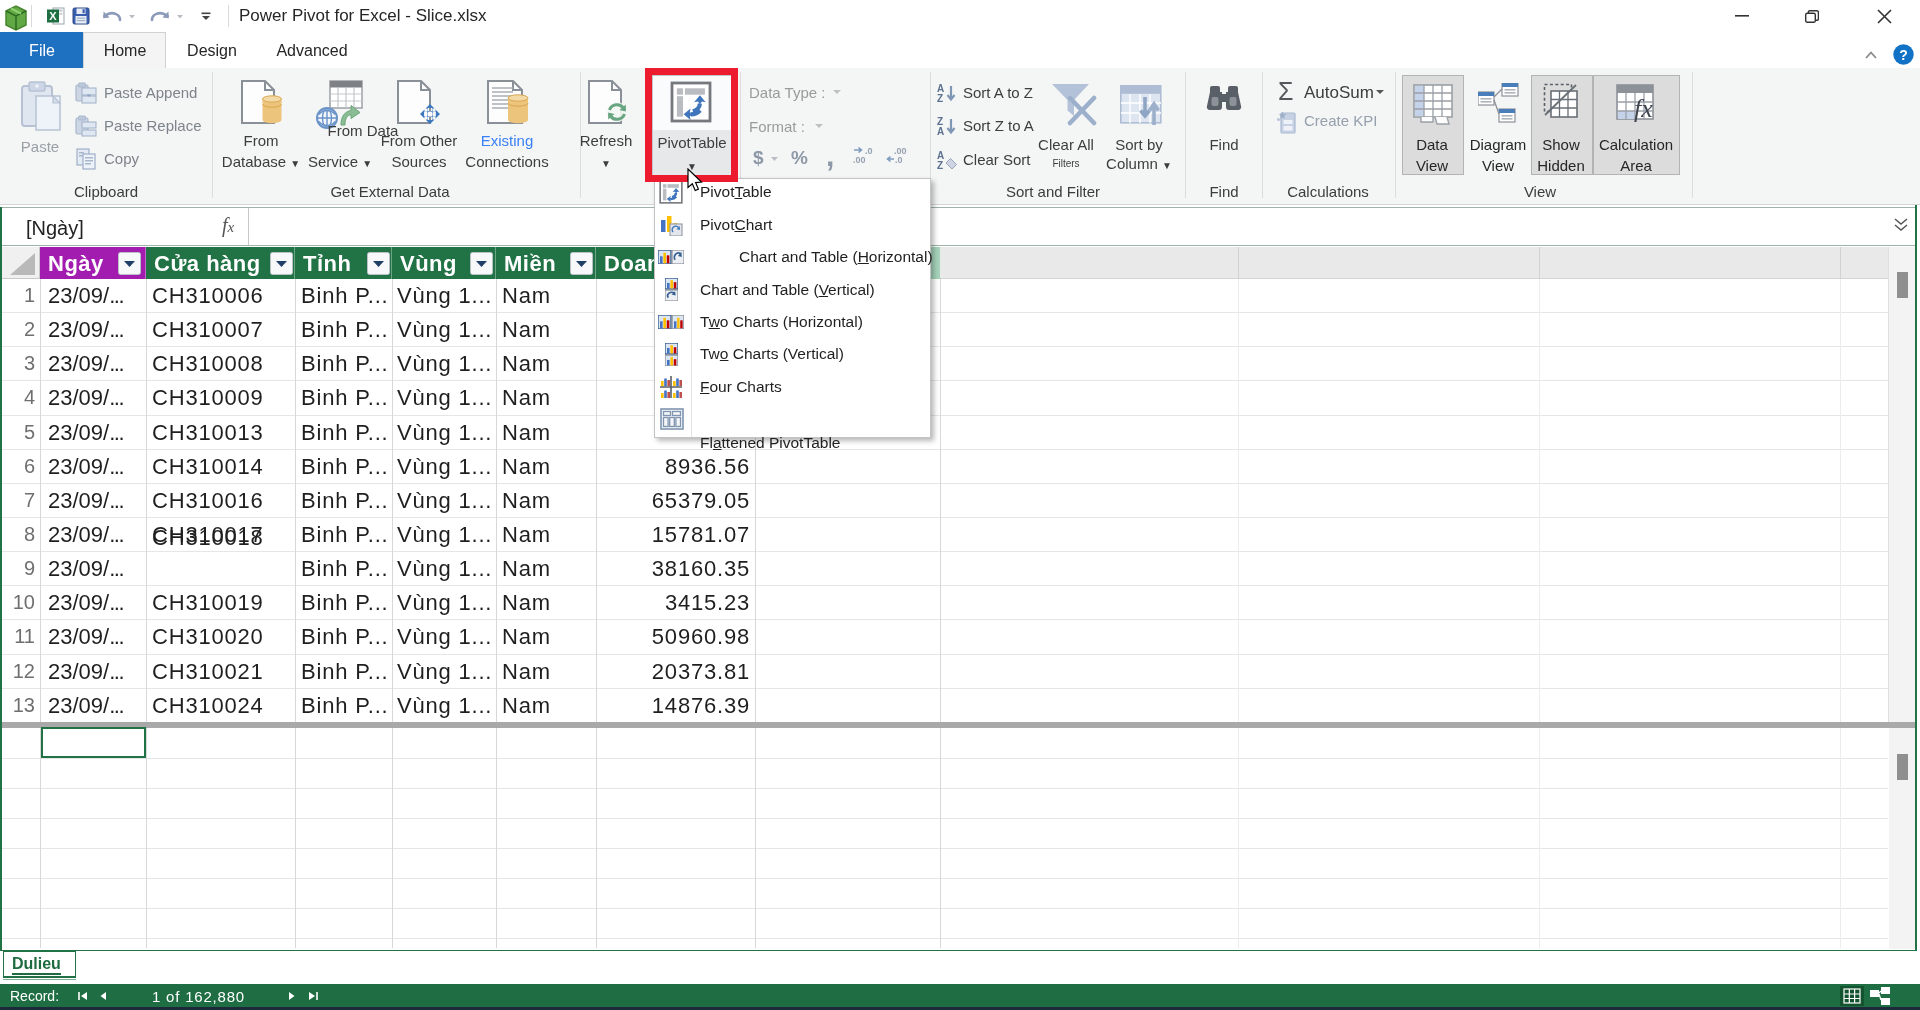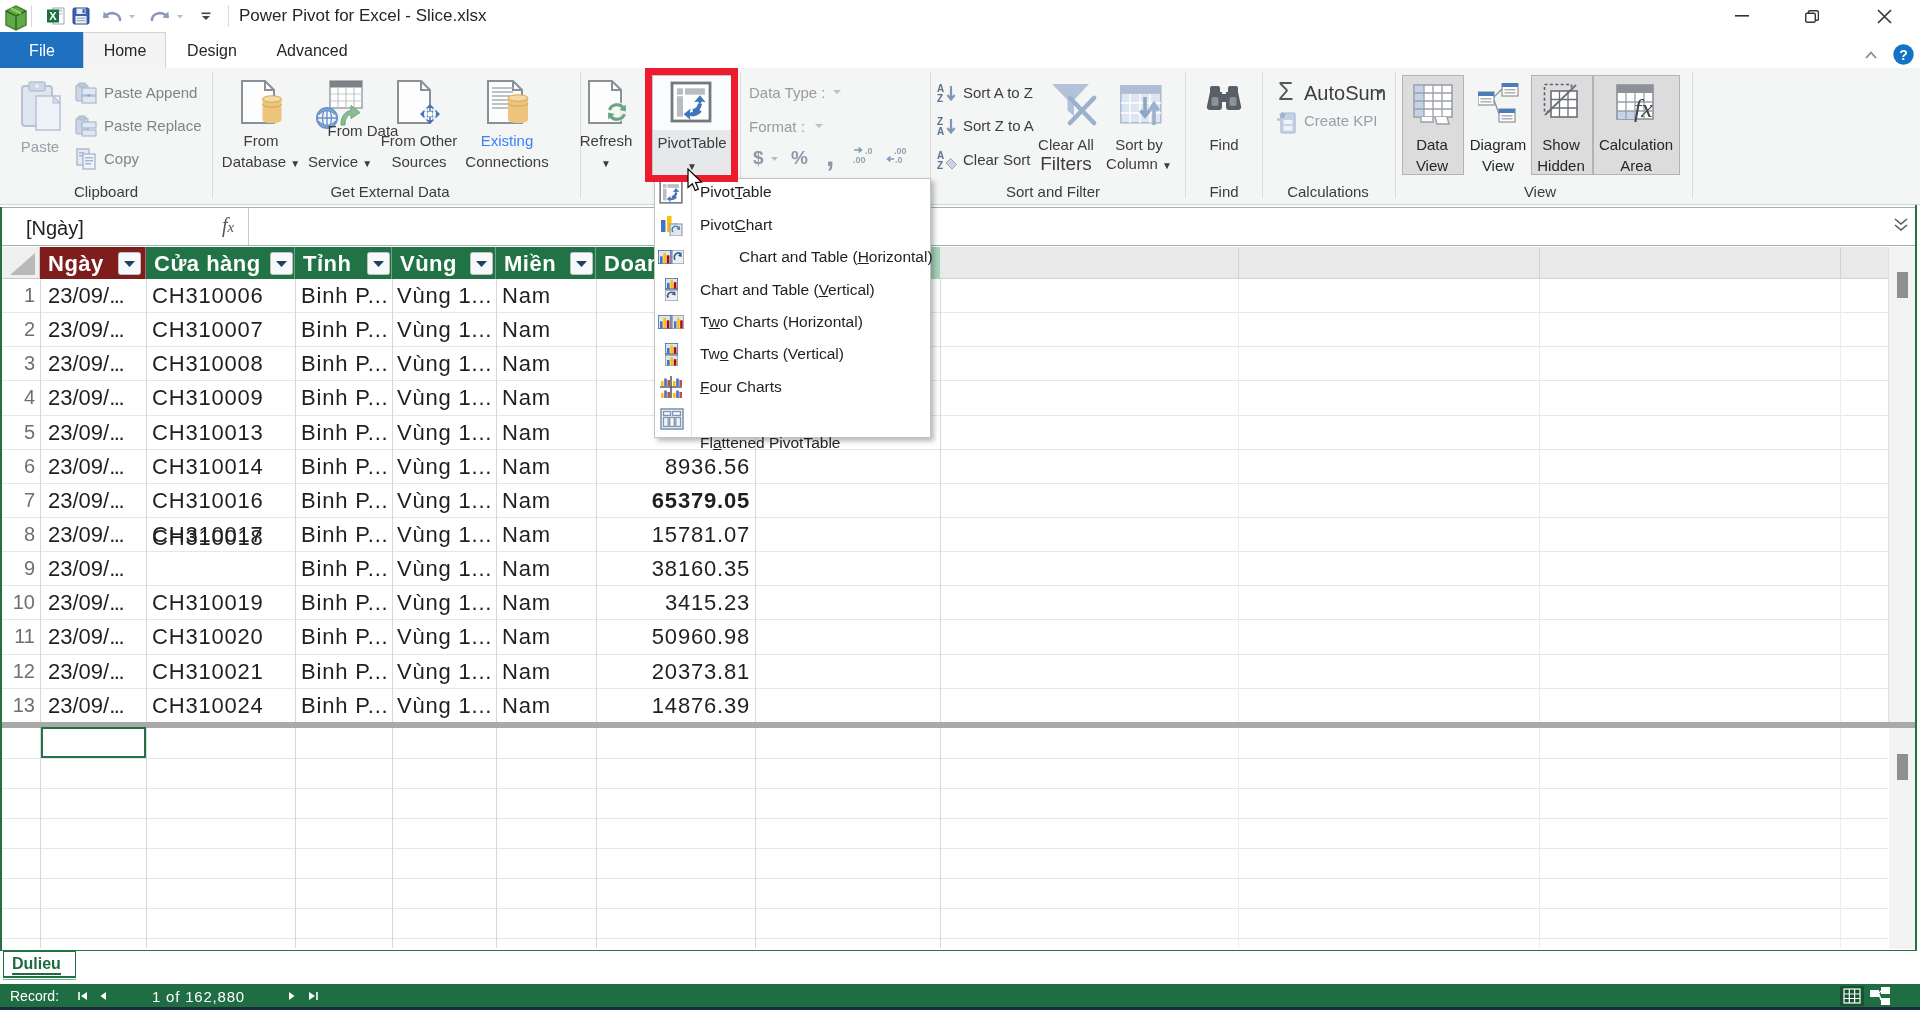--- a/index.html
+++ b/index.html
@@ -238,42 +238,42 @@
       <text x="0" y="9" font-size="10" font-weight="bold" fill="#5d7191" font-family="Liberation Sans">A</text>
       <text x="0" y="19" font-size="10" font-weight="bold" fill="#5d7191" font-family="Liberation Sans">Z</text>
       <path d="M9 13 L15 19 L19.5 14.5 L13.5 8.5 Z" fill="#cfd4e2" stroke="#9aa6bd" stroke-width="1"></path>
     </svg>
     <div class="ab txt" style="left:963px;top:151px;font-size:15px;color:#3d3d3d;font-weight:normal;line-height:18px;">Clear Sort</div>
     <svg class="ab" style="left:1051px;top:83px;" width="46" height="44" viewBox="0 0 46 44">
       <path d="M1 1 L38 1 L23 17 L23 33 L16.5 27.5 L16.5 17 Z" fill="#b3c2d8"></path>
       <path d="M19 15 L43 40 M43 15 L19 40" stroke="#9db0cb" stroke-width="4.6" stroke-linecap="round"></path>
     </svg>
     <div class="ab txt" style="left:1066px;top:136px;transform:translateX(-50%);font-size:15px;color:#3d3d3d;font-weight:normal;line-height:18px;">Clear All</div>
-    <div class="ab txt" style="left:1066px;top:155px;transform:translateX(-50%);font-size:19px;color:#3d3d3d;font-weight:normal;line-height:18px;">Filters</div>
+    <div class="ab txt" style="left:1066px;top:155px;transform:translateX(-50%);font-size:10px;color:#3d3d3d;font-weight:normal;line-height:18px;">Filters</div>
     <svg class="ab" style="left:1120px;top:85px;" width="42" height="42" viewBox="0 0 42 42">
       <rect x="0.8" y="0.8" width="40" height="37" fill="#dde5f0" stroke="#aebdd4" stroke-width="1.6"></rect>
       <rect x="0.8" y="0.8" width="40" height="8" fill="#aebdd4"></rect>
       <path d="M10 9 L10 38 M20 9 L20 38 M30 9 L30 38 M1 18 L41 18 M1 28 L41 28" stroke="#fff" stroke-width="1.4"></path>
       <path d="M25 12 L25 30 M20.5 25.5 L25 31 L29.5 25.5" stroke="#8fa5c4" stroke-width="3.6" fill="none"></path>
       <path d="M34 40 L34 20 M29.5 25.5 L34 19 L38.5 25.5" stroke="#9db0cb" stroke-width="3.6" fill="none"></path>
     </svg>
     <div class="ab txt" style="left:1139px;top:136px;transform:translateX(-50%);font-size:15px;color:#3d3d3d;font-weight:normal;line-height:18px;">Sort by</div>
     <div class="ab txt" style="left:1139px;top:155px;transform:translateX(-50%);font-size:15px;color:#3d3d3d;font-weight:normal;line-height:18px;">Column&nbsp;<span style="font-size:10px">▼</span></div>
     <svg class="ab" style="left:1206px;top:84px;" width="36" height="28" viewBox="0 0 36 28">
       <rect x="4" y="2" width="10" height="8" rx="2" fill="#595f66"></rect>
       <rect x="22" y="2" width="10" height="8" rx="2" fill="#595f66"></rect>
       <path d="M4 8 L1 22 A3 3 0 0 0 4 26 L13 26 A3 3 0 0 0 16 23 L16 8 Z" fill="#595f66"></path>
       <path d="M32 8 L35 22 A3 3 0 0 1 32 26 L23 26 A3 3 0 0 1 20 23 L20 8 Z" fill="#595f66"></path>
       <rect x="16" y="10" width="4" height="8" fill="#595f66"></rect>
       <rect x="5.5" y="13" width="7" height="9" rx="2" fill="#8d9299"></rect>
       <rect x="23.5" y="13" width="7" height="9" rx="2" fill="#8d9299"></rect>
     </svg>
     <div class="ab txt" style="left:1224px;top:136px;transform:translateX(-50%);font-size:15px;color:#3d3d3d;font-weight:normal;line-height:18px;">Find</div>
     <div class="ab txt" style="left:1278px;top:76px;font-size:25px;color:#53575c;font-weight:normal;line-height:30px;">Σ</div>
-    <div class="ab txt" style="left:1304px;top:84px;font-size:20px;color:#3d3d3d;font-weight:normal;line-height:18px;">AutoSum</div>
+    <div class="ab txt" style="left:1304px;top:84px;font-size:17px;color:#3d3d3d;font-weight:normal;line-height:18px;">AutoSum</div>
     <svg class="ab" style="left:1375px;top:89px;" width="10" height="6" viewBox="0 0 10 6">
       <path d="M1 1 L5 5 L9 1 Z" fill="#555"></path>
     </svg>
     <svg class="ab" style="left:1276px;top:111px;" width="20" height="23" viewBox="0 0 20 23">
       <rect x="5" y="2" width="14" height="20" rx="1" fill="#c6d2e4" stroke="#a9b9d2" stroke-width="1.2"></rect>
       <rect x="7.5" y="9" width="9" height="4" fill="#eef2f8"></rect>
       <rect x="7.5" y="15" width="9" height="4.5" fill="#eef2f8"></rect>
       <path d="M6.5 0.5 L7.6 3 L10.2 3.3 L8.3 5.1 L8.8 7.7 L6.5 6.4 L4.2 7.7 L4.7 5.1 L2.8 3.3 L5.4 3 Z" fill="#9fb0c8"></path>
       <circle cx="2.5" cy="8.5" r="1.6" fill="#b9c6da"></circle>
     </svg>
@@ -333,21 +333,21 @@
     <div class="ab txt" style="left:26px;top:216px;font-size:20px;color:#222;font-weight:normal;line-height:24px;">[Ngày]</div>
     <div class="ab txt" style="left:222px;top:214px;font-size:19px;color:#555;font-weight:normal;line-height:23px;"><span style="font-family:'Liberation Serif';font-style:italic;font-size:20px;">f<span style="font-size:15px">x</span></span></div>
     <div class="ab" style="left:248px;top:208px;width:1px;height:37px;background:#c9c9c9;"></div>
     <svg class="ab" style="left:1893px;top:217px;" width="16" height="14" viewBox="0 0 16 14">
       <path d="M2 2 L8 7 L14 2 M2 8 L8 13 L14 8" fill="none" stroke="#555" stroke-width="1.5"></path>
     </svg>
     <div class="ab" style="left:0px;top:247px;width:40px;height:32px;background:#f0f0f0;border-right:1px solid #c9c9c9;border-bottom:1px solid #c9c9c9;"></div>
     <svg class="ab" style="left:8px;top:251px;" width="29" height="25" viewBox="0 0 29 25">
       <path d="M2 24 L27 2 L27 24 Z" fill="#b9b9b9"></path>
     </svg>
-    <div class="ab" style="left:40px;top:247px;width:106px;height:32px;background:#7f1d1d;border-right:1px solid rgba(255,255,255,0.35);overflow:hidden;">
+    <div class="ab" style="left:40px;top:247px;width:106px;height:32px;background:#a21caf;border-right:1px solid rgba(255,255,255,0.35);overflow:hidden;">
       <div class="txt" style="position:absolute;left:8px;top:4px;font-size:22px;letter-spacing:0.5px;color:#fff;font-weight:bold;">Ngày</div>
     </div>
     <div class="ab" style="left:146px;top:247px;width:149px;height:32px;background:#217346;border-right:1px solid rgba(255,255,255,0.35);overflow:hidden;">
       <div class="txt" style="position:absolute;left:8px;top:4px;font-size:22px;letter-spacing:0.5px;color:#fff;font-weight:bold;">Cửa hàng</div>
     </div>
     <div class="ab" style="left:295px;top:247px;width:97px;height:32px;background:#217346;border-right:1px solid rgba(255,255,255,0.35);overflow:hidden;">
       <div class="txt" style="position:absolute;left:8px;top:4px;font-size:22px;letter-spacing:0.5px;color:#fff;font-weight:bold;">Tỉnh</div>
     </div>
     <div class="ab" style="left:392px;top:247px;width:104px;height:32px;background:#217346;border-right:1px solid rgba(255,255,255,0.35);overflow:hidden;">
       <div class="txt" style="position:absolute;left:8px;top:4px;font-size:22px;letter-spacing:0.5px;color:#fff;font-weight:bold;">Vùng</div>
@@ -427,21 +427,21 @@
     <div class="ab txt" style="left:397px;top:454px;font-size:22px;color:#1f1f1f;font-weight:normal;line-height:26px;letter-spacing:0.8px;">Vùng 1...</div>
     <div class="ab txt" style="left:502px;top:454px;font-size:22px;color:#1f1f1f;font-weight:normal;line-height:26px;letter-spacing:0.8px;">Nam</div>
     <div class="ab txt" style="left:600px;top:454px;font-size:22px;color:#1f1f1f;font-weight:normal;line-height:26px;letter-spacing:0.8px;width:150px;text-align:right;">8936.56</div>
     <div class="ab" style="left:0px;top:517px;width:1888px;height:1px;background:#e6e6e6;"></div>
     <div class="ab txt" style="left:0px;top:488px;font-size:20px;color:#6f6f6f;font-weight:normal;line-height:24px;width:35px;text-align:right;">7</div>
     <div class="ab txt" style="left:48px;top:488px;font-size:22px;color:#1f1f1f;font-weight:normal;line-height:26px;letter-spacing:0px;">23/09/<span style="letter-spacing:-1.5px">...</span></div>
     <div class="ab txt" style="left:152px;top:488px;font-size:22px;color:#1f1f1f;font-weight:normal;line-height:26px;letter-spacing:0.8px;">CH310016</div>
     <div class="ab txt" style="left:301px;top:488px;font-size:22px;color:#1f1f1f;font-weight:normal;line-height:26px;letter-spacing:0.8px;">Binh P...</div>
     <div class="ab txt" style="left:397px;top:488px;font-size:22px;color:#1f1f1f;font-weight:normal;line-height:26px;letter-spacing:0.8px;">Vùng 1...</div>
     <div class="ab txt" style="left:502px;top:488px;font-size:22px;color:#1f1f1f;font-weight:normal;line-height:26px;letter-spacing:0.8px;">Nam</div>
-    <div class="ab txt" style="left:600px;top:488px;font-size:22px;color:#1f1f1f;font-weight:bold;line-height:26px;letter-spacing:0.8px;width:150px;text-align:right;">65379.05</div>
+    <div class="ab txt" style="left:600px;top:488px;font-size:22px;color:#1f1f1f;font-weight:normal;line-height:26px;letter-spacing:0.8px;width:150px;text-align:right;">65379.05</div>
     <div class="ab" style="left:0px;top:551px;width:1888px;height:1px;background:#e6e6e6;"></div>
     <div class="ab txt" style="left:0px;top:522px;font-size:20px;color:#6f6f6f;font-weight:normal;line-height:24px;width:35px;text-align:right;">8</div>
     <div class="ab txt" style="left:48px;top:522px;font-size:22px;color:#1f1f1f;font-weight:normal;line-height:26px;letter-spacing:0px;">23/09/<span style="letter-spacing:-1.5px">...</span></div>
     <div class="ab txt" style="left:152px;top:522px;font-size:22px;color:#1f1f1f;font-weight:normal;line-height:26px;letter-spacing:0.8px;">CH310017</div>
     <div class="ab txt" style="left:301px;top:522px;font-size:22px;color:#1f1f1f;font-weight:normal;line-height:26px;letter-spacing:0.8px;">Binh P...</div>
     <div class="ab txt" style="left:397px;top:522px;font-size:22px;color:#1f1f1f;font-weight:normal;line-height:26px;letter-spacing:0.8px;">Vùng 1...</div>
     <div class="ab txt" style="left:502px;top:522px;font-size:22px;color:#1f1f1f;font-weight:normal;line-height:26px;letter-spacing:0.8px;">Nam</div>
     <div class="ab txt" style="left:600px;top:522px;font-size:22px;color:#1f1f1f;font-weight:normal;line-height:26px;letter-spacing:0.8px;width:150px;text-align:right;">15781.07</div>
     <div class="ab" style="left:0px;top:585px;width:1888px;height:1px;background:#e6e6e6;"></div>
     <div class="ab txt" style="left:0px;top:556px;font-size:20px;color:#6f6f6f;font-weight:normal;line-height:24px;width:35px;text-align:right;">9</div>

